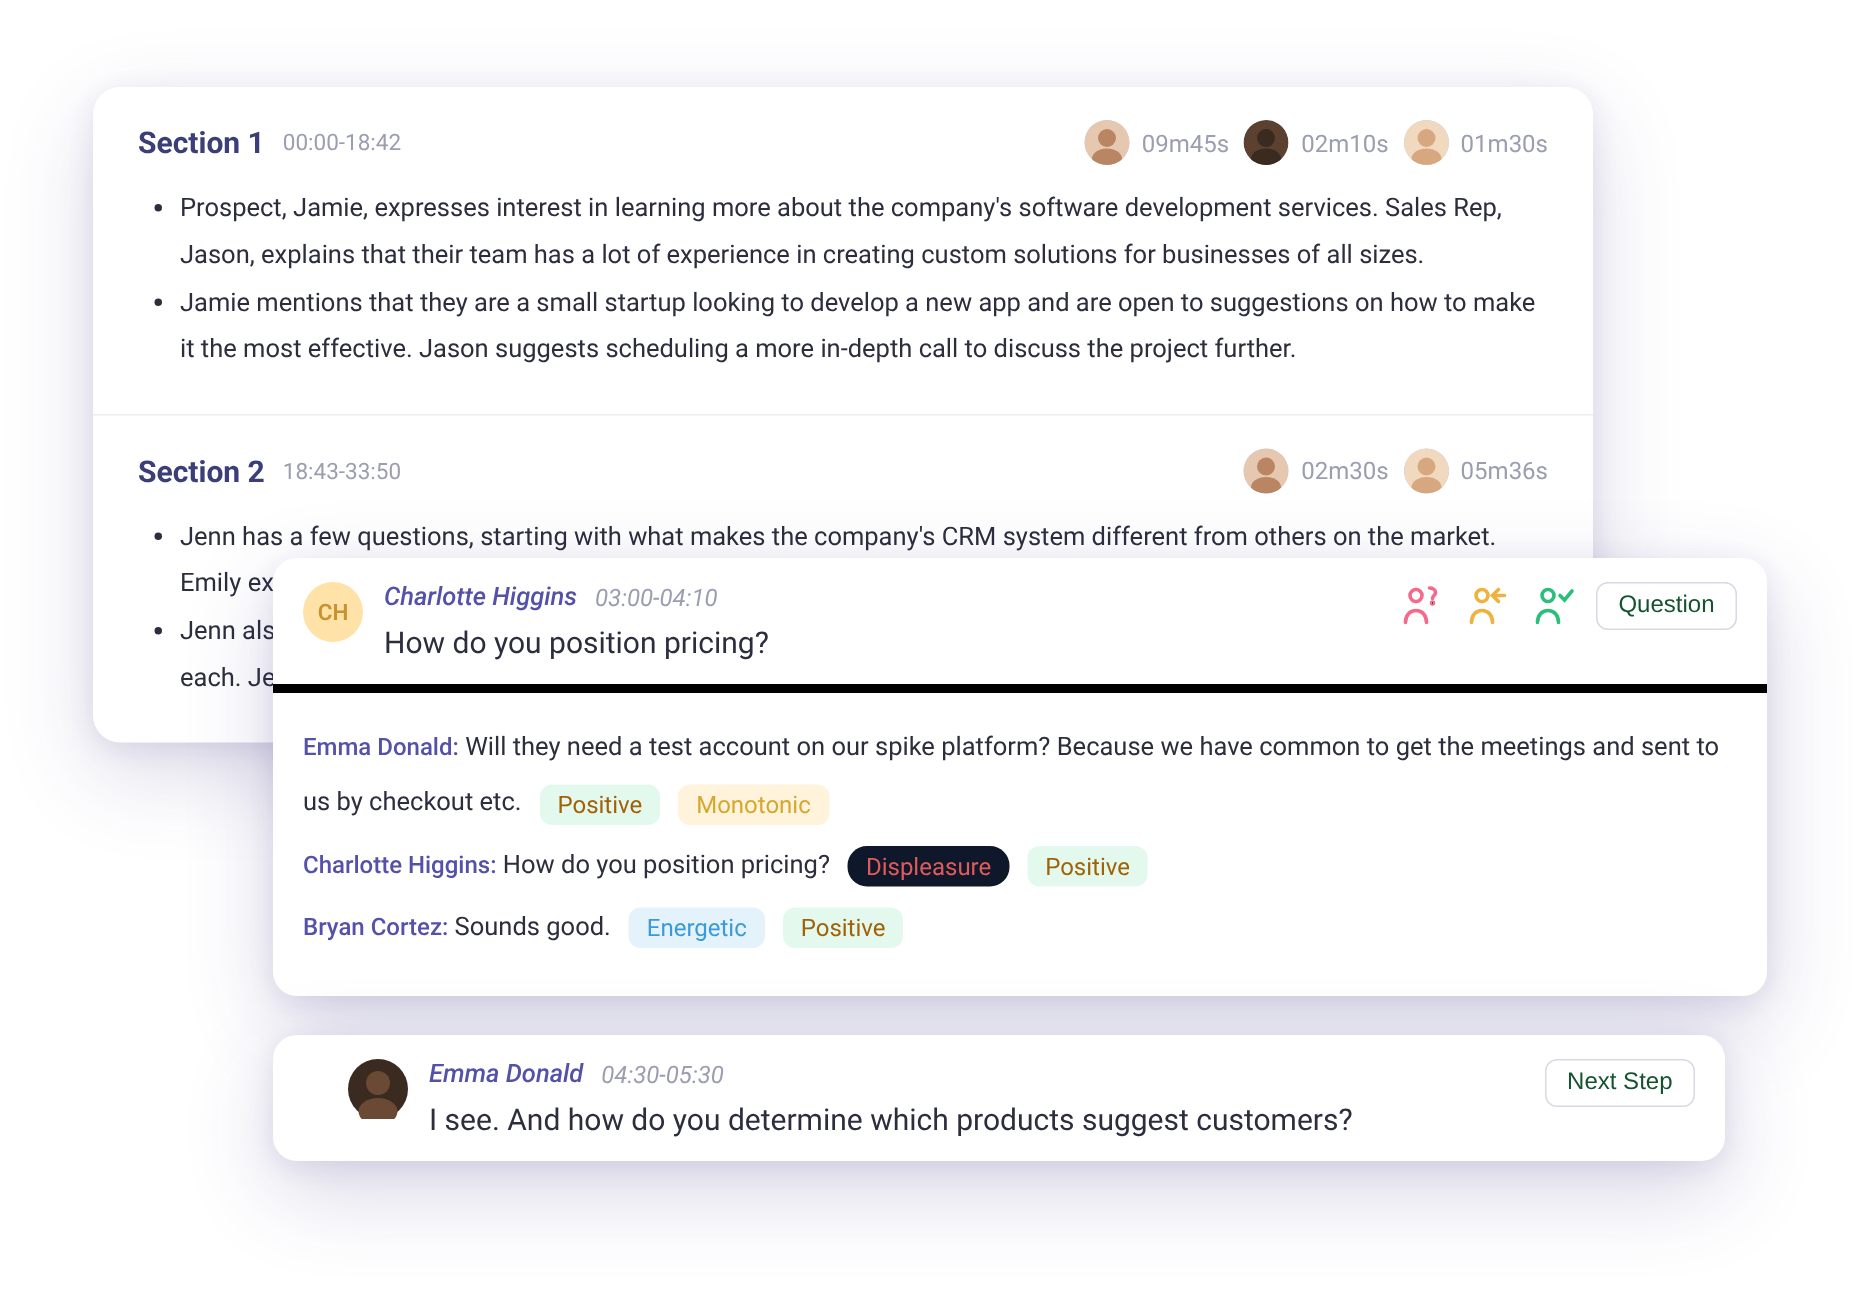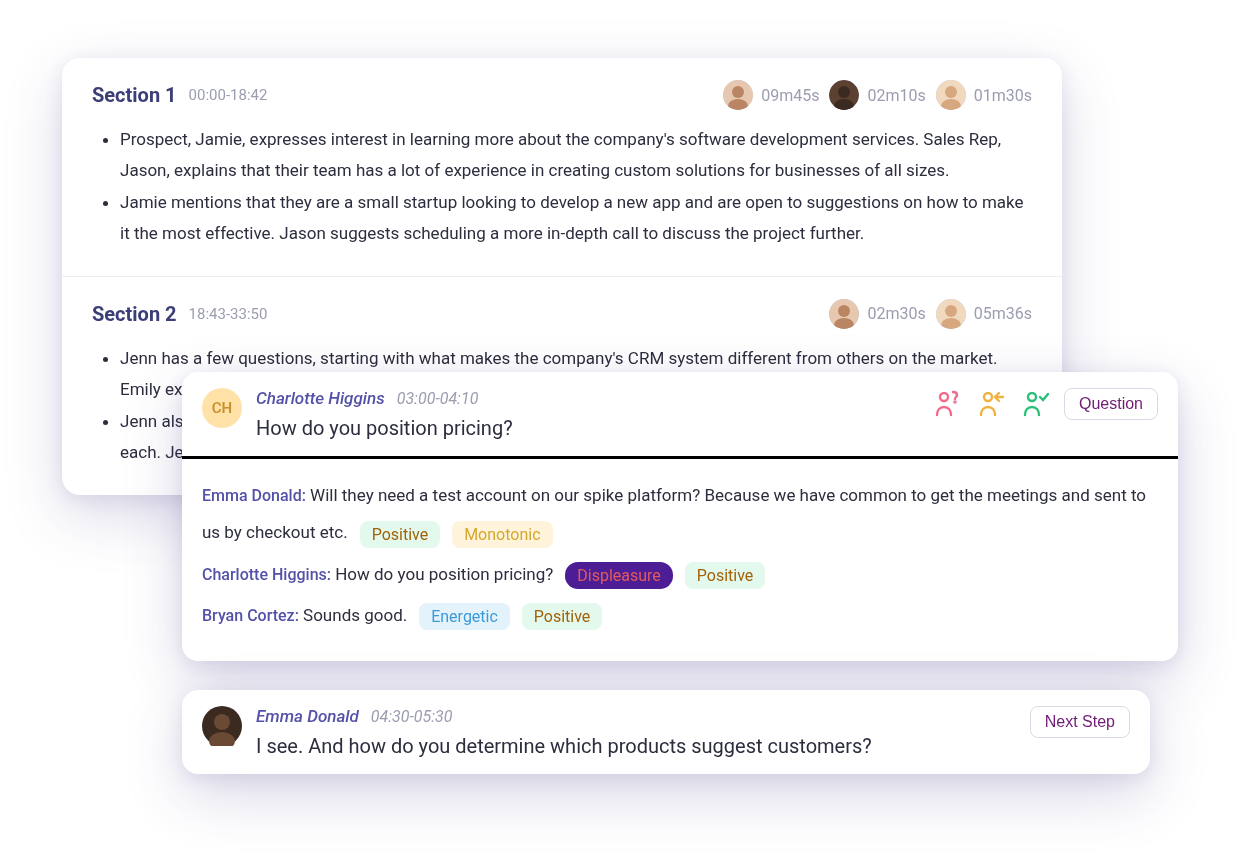--- a/index.html
+++ b/index.html
@@ -89,27 +89,28 @@
   }
   .snippet-1 {
     left: 182px;
     top: 372px;
     width: 996px;
   }
   .snippet-2 {
     left: 182px;
     top: 690px;
     width: 968px;
+    padding-left: 30px;
   }
   .snippet-header {
     display: flex;
     align-items: flex-start;
     padding: 16px 20px 16px 20px;
     gap: 14px;
-    border-bottom: 3px solid #000000;
+    border-bottom: 6px solid #000000;
   }
   .snippet-avatar {
     width: 40px;
     height: 40px;
     border-radius: 50%;
     display: flex;
     align-items: center;
     justify-content: center;
     font-size: 15px;
     font-weight: 600;
@@ -151,21 +152,21 @@
   .action-icon {
     width: 30px;
     height: 30px;
   }
   .tag-button {
     border: 1px solid #d8d9e3;
     background: #fff;
     border-radius: 8px;
     padding: 6px 14px;
     font-size: 16px;
-    color: #701a75;
+    color: #14532d;
     cursor: pointer;
   }
   .snippet-body {
     padding: 18px 20px 22px 20px;
   }
   .transcript-line {
     font-size: 17px;
     line-height: 2.2;
     color: #2c2e3e;
     display: inline;
@@ -181,21 +182,21 @@
     display: inline-flex;
     align-items: center;
     border-radius: 8px;
     padding: 4px 12px;
     font-size: 16px;
     margin-left: 8px;
     vertical-align: middle;
   }
   .tag-positive { background: #e4f9ee; color: #a16207; }
   .tag-monotonic { background: #fff4db; color: #d6a72d; }
-  .tag-displeasure { background: #4c1d95; color: #e05b5b; border-radius: 13px; }
+  .tag-displeasure { background: #0f172a; color: #e05b5b; border-radius: 13px; }
   .tag-energetic { background: #e4f2fb; color: #3a9bd8; }
   
   .av-img { width:100%; height:100%; }
 </style>
 </head>
 <body>
 
 <div class="summary-card">
 
   <div class="section">

